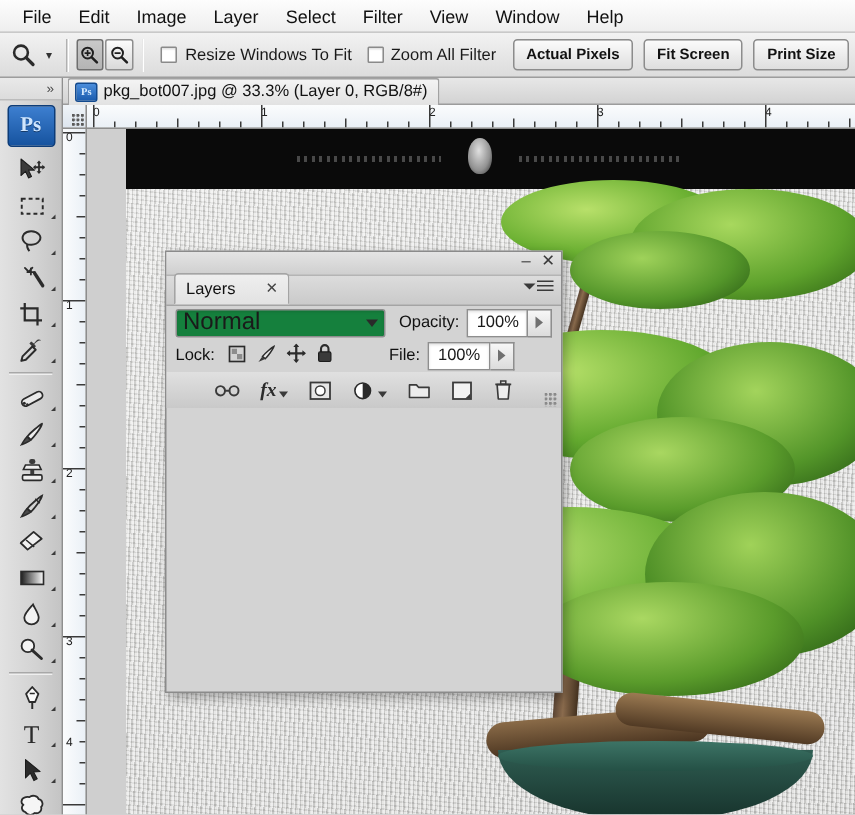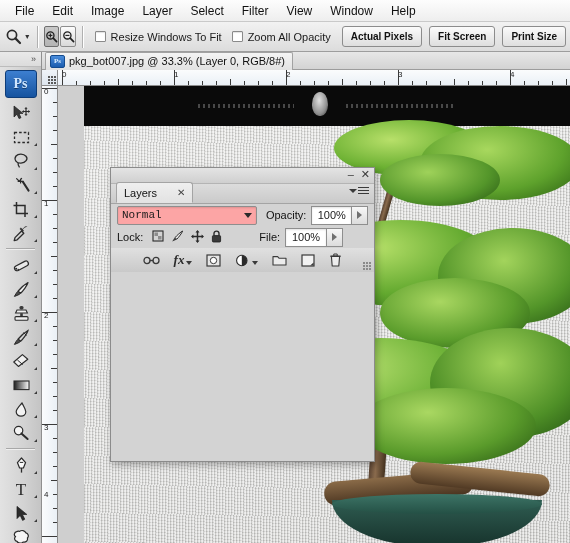--- a/index.html
+++ b/index.html
@@ -211,25 +211,24 @@
     position:absolute;right:5px;top:3px;display:flex;align-items:center;gap:1px;
   }
   .pm-caret{width:0;height:0;border-left:4px solid transparent;border-right:4px solid transparent;border-top:4px solid #3a3a3a;}
   .pm-lines{display:flex;flex-direction:column;gap:2px;}
   .pm-lines i{display:block;width:11px;height:1px;background:#3a3a3a;}
   .panel-body{background:#d3d3d3;}
   .row{
     display:flex;align-items:center;height:22px;padding:0 6px;box-sizing:border-box;
   }
   .sel{
-    height:19px;border:1px solid #8e8e8e;border-radius:2px;background:#fca5a5;
+    height:19px;border:1px solid #8e8e8e;border-radius:2px;background:#15803d;
     display:flex;align-items:center;justify-content:space-between;
-    padding:0 4px;box-sizing:border-box;font-size:11px;width:143px;
+    padding:0 4px;box-sizing:border-box;font-size:16px;width:143px;
     box-shadow:inset 0 1px 2px rgba(0,0,0,.12);
-    font-family:Liberation Mono, monospace;
   }
   .sel .car{width:0;height:0;border-left:4px solid transparent;border-right:4px solid transparent;border-top:5px solid #2a2a2a;}
   .lbl{font-size:11px;color:#111;margin:0 5px 0 9px;white-space:nowrap;}
   .numbox{
     height:19px;width:42px;border:1px solid #8e8e8e;background:#fff;
     font-size:11px;display:flex;align-items:center;justify-content:center;
     box-sizing:border-box;box-shadow:inset 0 1px 2px rgba(0,0,0,.12);
   }
   .stepper{
     width:16px;height:19px;border:1px solid #8e8e8e;border-left:none;
@@ -315,21 +314,21 @@
       </svg>
     </div>
     <div class="vdiv"></div>
 
     <div class="chk-wrap">
       <span class="chkbox"></span>
       <span class="chk-label">Resize Windows To Fit</span>
     </div>
     <div class="chk-wrap">
       <span class="chkbox"></span>
-      <span class="chk-label">Zoom All Opacity</span>
+      <span class="chk-label">Zoom All Filter</span>
     </div>
 
     <div class="pbtn">Actual Pixels</div>
     <div class="pbtn">Fit Screen</div>
     <div class="pbtn">Print Size</div>
   </div>
 
   <div class="toolcol">
     <div class="tool-grip">»</div>
     <div class="ps-badge">Ps</div>

